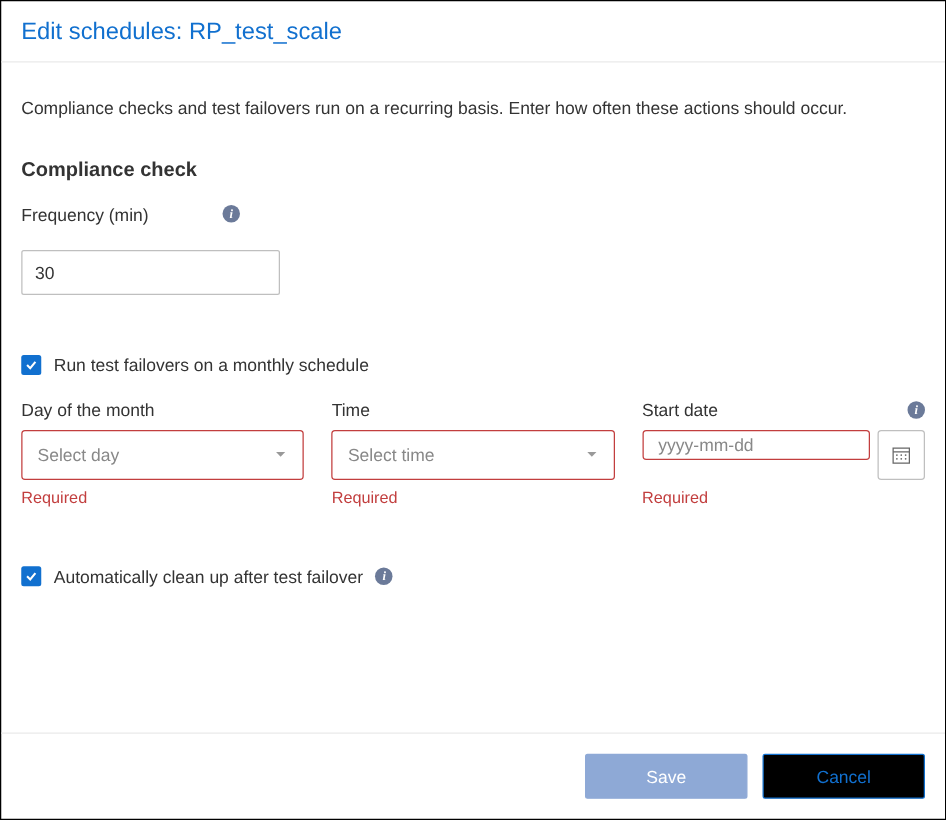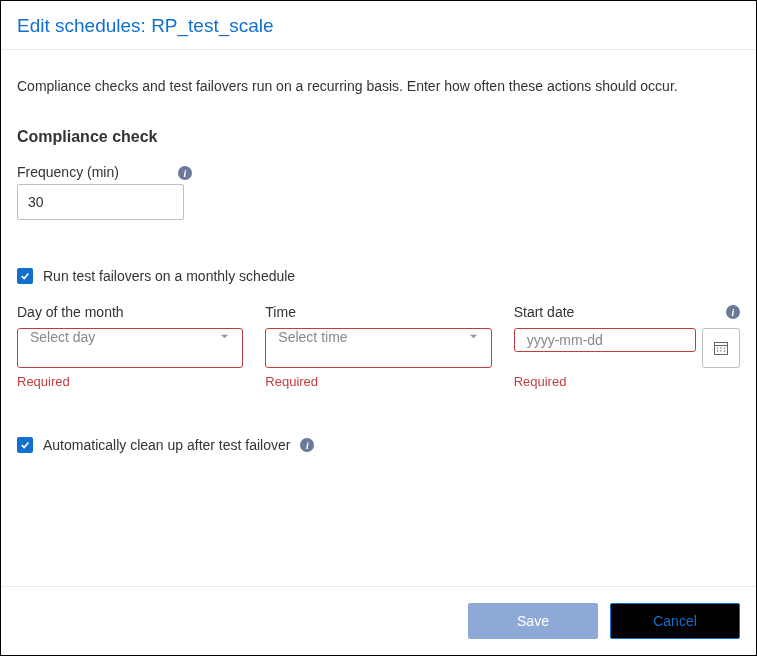--- a/index.html
+++ b/index.html
@@ -59,25 +59,25 @@
     display: inline-flex;
     align-items: center;
     justify-content: center;
     font-family: Georgia, serif;
     cursor: default;
   }
   .freq-label-row {
     width: 175px;
     display: flex;
     justify-content: space-between;
-    align-items: flex-end;
-    margin-bottom: 4px;
+    align-items: flex-start;
+    margin-bottom: 20px;
   }
   .text-input {
-    width: 167px;
+    width: 207px;
     height: 36px;
     border: 1px solid #bfbfbf;
     border-radius: 2px;
     padding: 0 10px;
     font-size: 14px;
     color: #333;
     outline: none;
   }
   .section-gap {
     height: 48px;
@@ -116,20 +116,21 @@
     justify-content: space-between;
     align-items: center;
     margin-bottom: 8px;
     height: 16px;
   }
   .select-box {
     height: 40px;
     border: 1px solid #c23e3e;
     border-radius: 3px;
     display: flex;
+    align-items: center;
     justify-content: space-between;
     padding: 0 12px;
     color: #888;
     font-size: 14px;
     cursor: pointer;
     background: #fff;
   }
   .select-box .chev {
     color: #999;
   }

